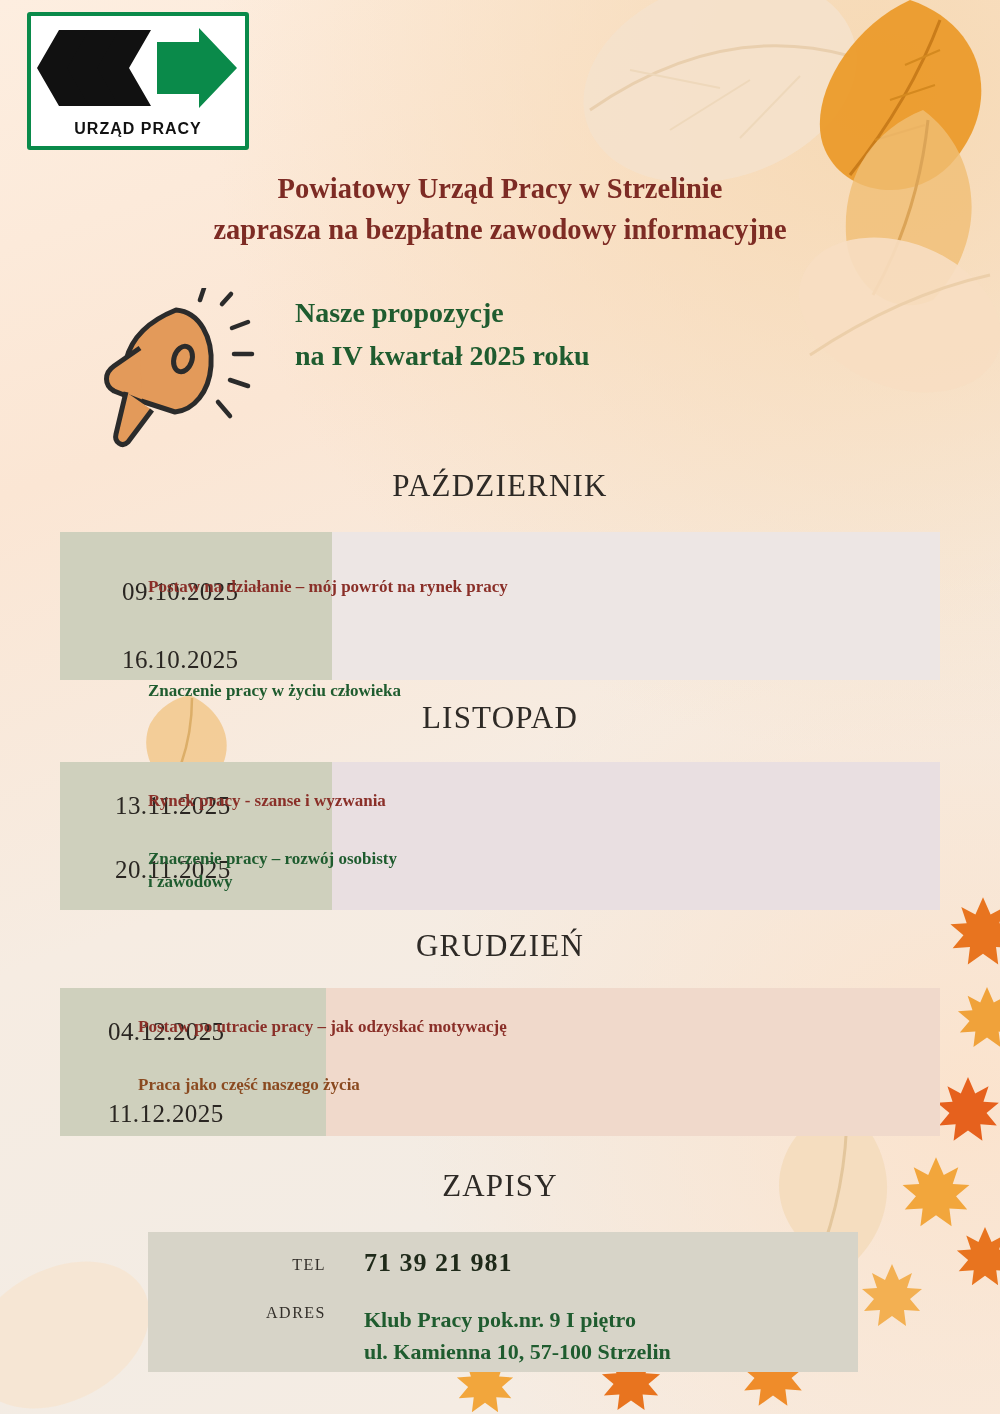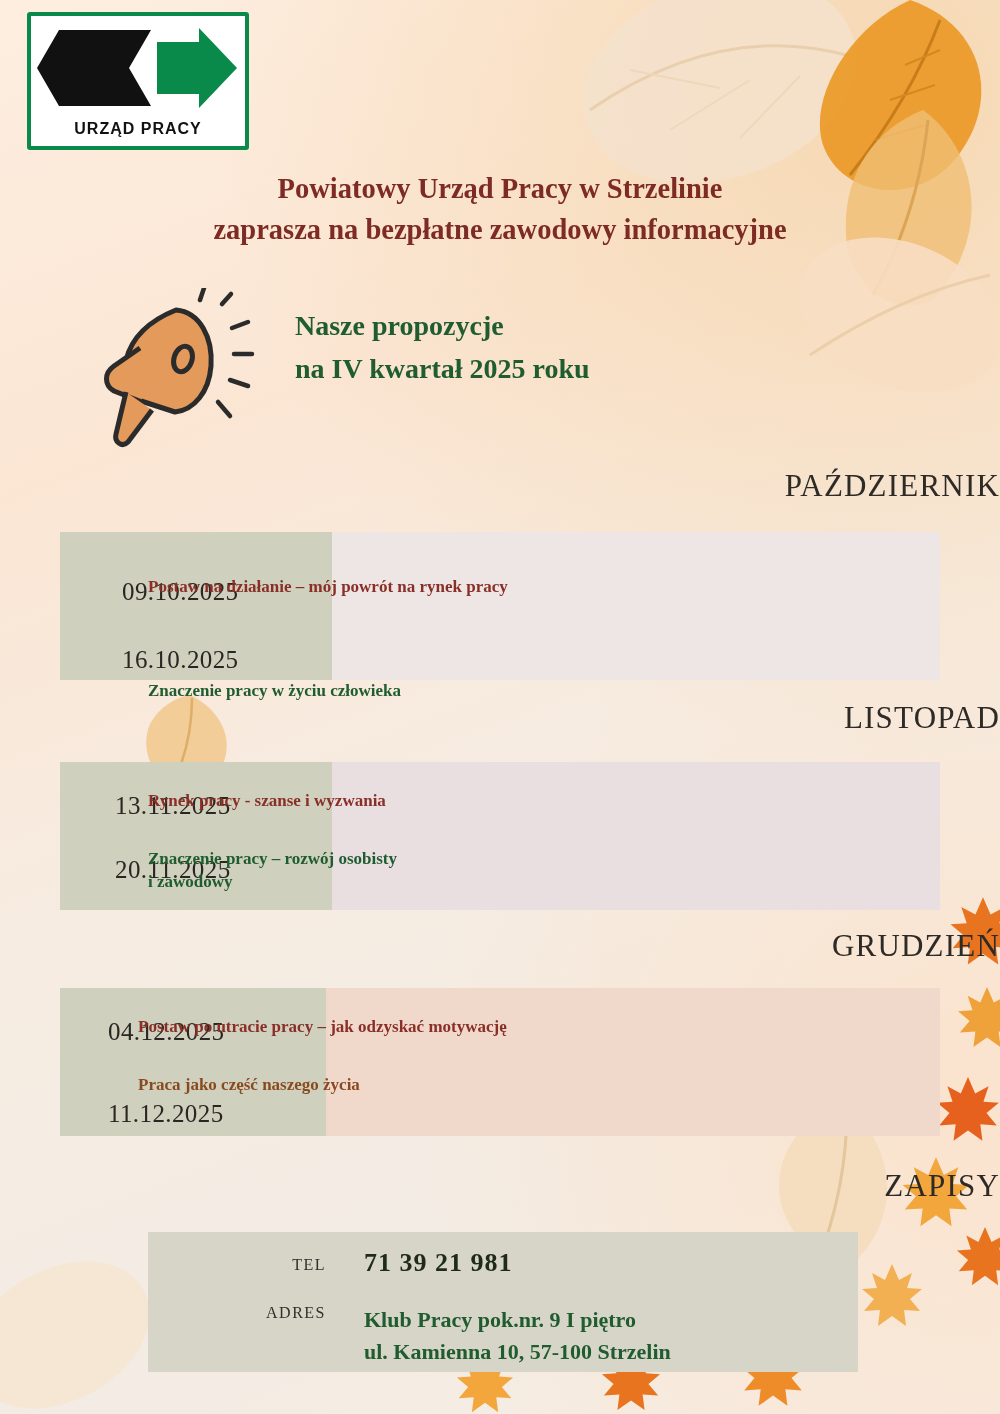--- a/index.html
+++ b/index.html
@@ -72,42 +72,42 @@
     color: #7d2b24;
     font-family: "Liberation Serif", serif;
     font-weight: bold;
     font-size: 28.5px;
     line-height: 1.45;
   }
 
   .subtitle {
     position: absolute;
     left: 295px;
-    top: 304px;
+    top: 291px;
     color: #1f5c2f;
     font-family: "Liberation Serif", serif;
     font-weight: bold;
     font-size: 28px;
     line-height: 1.55;
   }
 
   
   .megaphone {
     position: absolute;
     left: 80px;
     top: 288px;
     width: 185px;
     height: 170px;
   }
 
   
   .month {
     position: absolute;
     width: 100%;
-    text-align: right;
+    text-align: center;
     font-family: "Liberation Serif", serif;
     font-size: 31px;
     letter-spacing: 1.2px;
     color: #2e2a26;
   }
   .month.october  { top: 468px; }
   .month.november { top: 700px; padding-left: 0; }
   .month.december { top: 928px; }
   .month.signup   { top: 1168px; }
 

